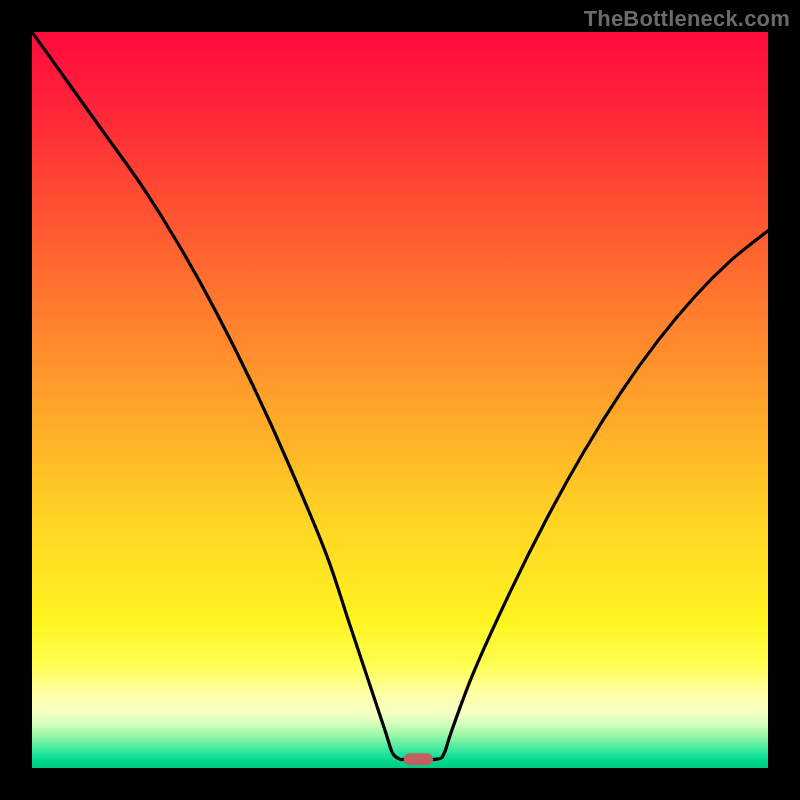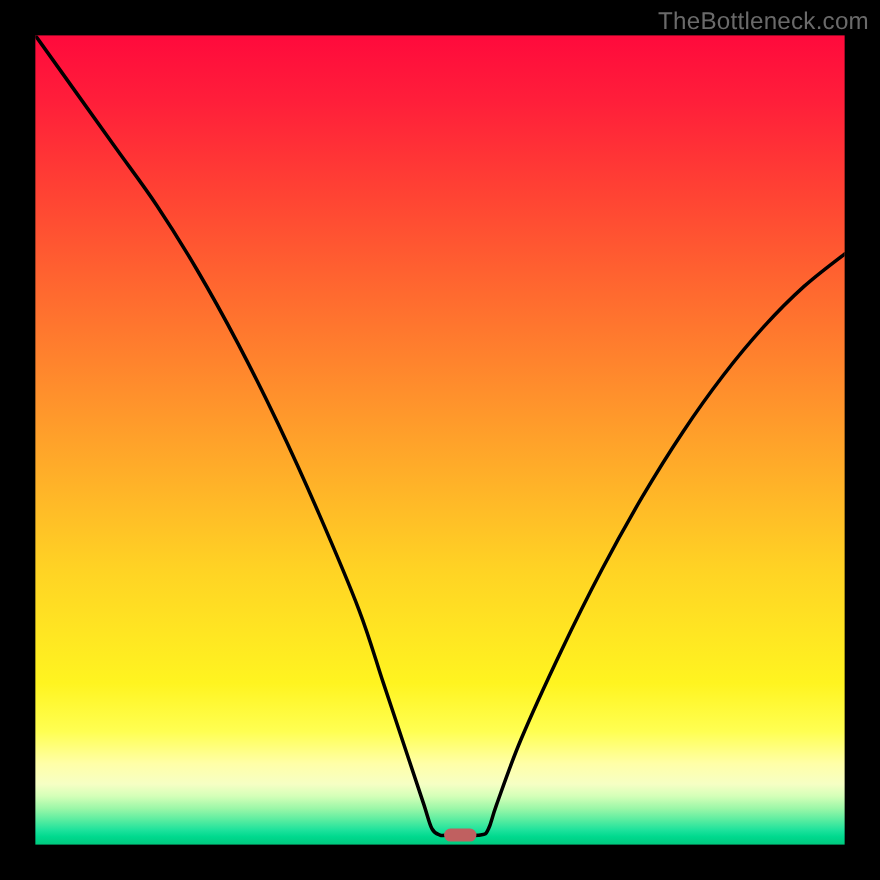--- a/index.html
+++ b/index.html
@@ -56,21 +56,21 @@
     inset: 0;
     width: 100%;
     height: 100%;
   }
   .watermark {
     position: absolute;
     top: 6px;
     right: 10px;
     color: #6a6a6a;
     font-size: 22px;
-    font-weight: 400;
+    font-weight: 700;
     letter-spacing: 0.2px;
     user-select: none;
   }
 </style>
 </head>
 <body>
 
 <div class="frame">
 
   <div class="watermark">TheBottleneck.com</div>

